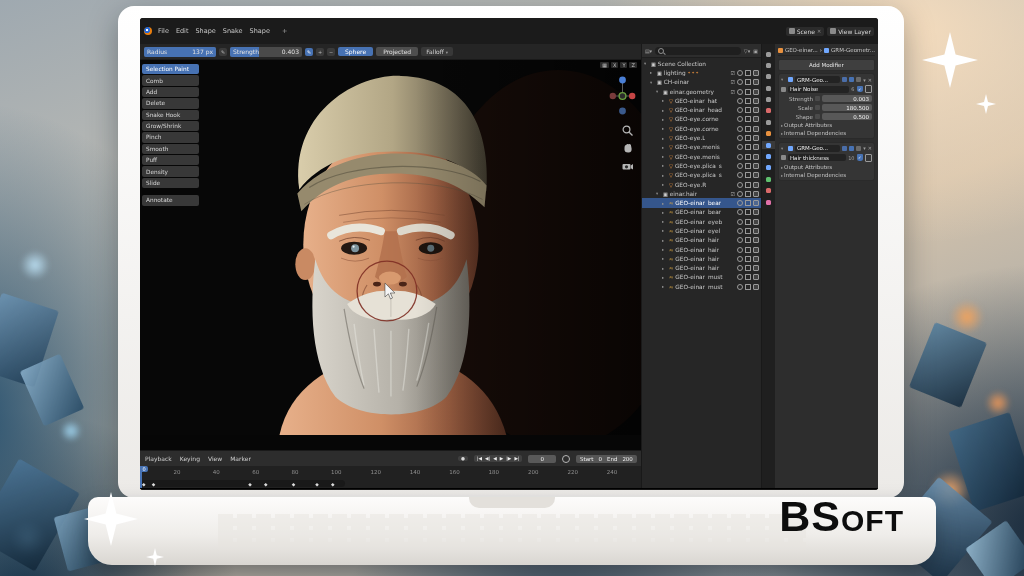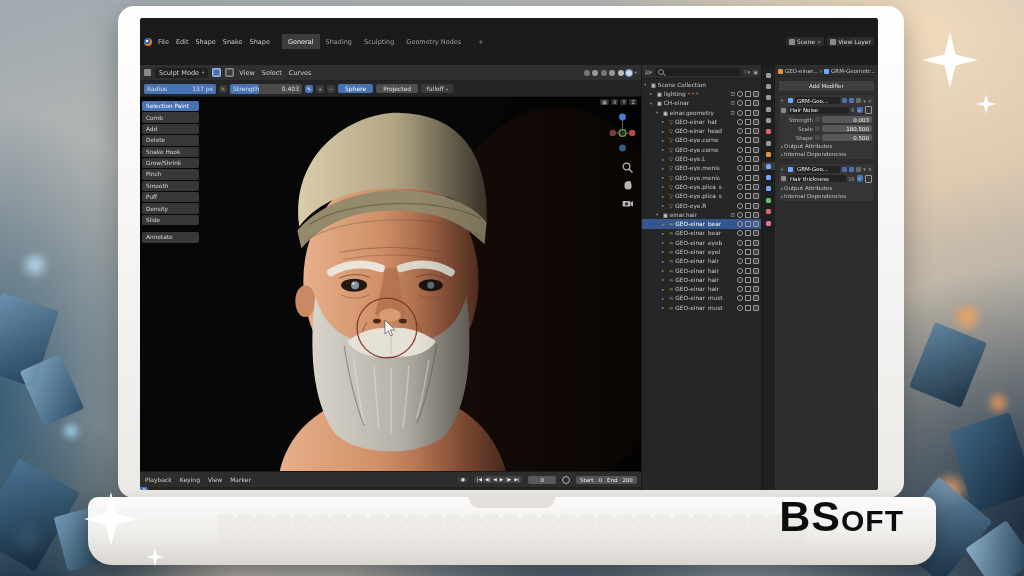--- a/index.html
+++ b/index.html
@@ -29,22 +29,22 @@
   .lap-notch{position:absolute;left:50%;transform:translateX(-50%);top:0;width:86px;height:11px;
     background:#e3e0db;border-radius:0 0 10px 10px}
   .keys{position:absolute;left:130px;right:130px;top:17px;height:36px;opacity:.45;
     background:repeating-linear-gradient(90deg,#e7e4df 0 15px,transparent 15px 19px),
                repeating-linear-gradient(0deg,#e7e4df 0 8px,transparent 8px 12px)}
   .brand{position:absolute;right:120px;top:492px;z-index:7;color:#0d0d0d;white-space:nowrap;
     font-family:"Liberation Sans",sans-serif;font-weight:900;letter-spacing:1px;
     display:flex;align-items:baseline}
   .brand .big{font-size:43px}.brand .sm{font-size:30px}
   
-  .topbar{height:15px;background:#1b1b1b;display:flex;align-items:center;gap:5px;
-    padding:16px 4px;font-size:6.5px;color:#c8c8c8}
+  .topbar{height:26px;background:#1b1b1b;display:flex;align-items:center;gap:5px;
+    padding:0 4px;font-size:6.5px;color:#c8c8c8}
   .logo{width:8px;height:8px;border-radius:50%;flex:0 0 auto;
     background:radial-gradient(circle at 40% 38%,#ffffff 0 16%,#2a6bd4 17% 44%,#e87d0d 45%)}
   .mmenu{padding:0 1px}
   .wstabs{display:flex;margin-left:6px;align-self:stretch;align-items:stretch}
   .wtab{padding:0 6px;display:flex;align-items:center;color:#9e9e9e}
   .wtab.act{background:#3c3c3c;color:#f0f0f0}
   .tb-right{margin-left:auto;display:flex;gap:3px;align-items:center}
   .fld{display:flex;align-items:center;background:#2b2b2b;border-radius:2px;
     padding:1px 3px;gap:2px;font-size:6px;color:#d8d8d8}
   .fld .sic{width:6px;height:6px;background:#8a8a8a;border-radius:1px}
@@ -206,66 +206,37 @@
 
     <div class="topbar">
       <span class="logo"></span>
       <span id="mainMenus" style="display:flex;gap:5px">
           <span class="mmenu">File</span>
           <span class="mmenu">Edit</span>
           <span class="mmenu">Shape</span>
           <span class="mmenu">Snake</span>
           <span class="mmenu">Shape</span>
         </span>
-      <span class="wstabs" id="wsTabs">
-          <span class="wtab act">General</span>
-          <span class="wtab">Shading</span>
-          <span class="wtab">Sculpting</span>
-          <span class="wtab">Geometry Nodes</span>
-        </span>
       <span class="wtab">+</span>
       <span class="tb-right">
         <span class="fld">
           <i class="sic"></i>
           <span>Scene</span>
           <span class="fx">✕</span>
         </span>
         <span class="fld">
           <i class="sic"></i>
           <span>View Layer</span>
         </span>
       </span>
     </div>
 
     <div class="main">
 
       <div class="left">
-        <div class="vhead">
-          <i class="edic"></i>
-          <span class="mode">
-            <span>Sculpt Mode</span>
-            <span class="caret">▾</span>
-          </span>
-          <i class="tglb"></i>
-          <i class="tglg"></i>
-          <span id="vpMenus" style="display:flex;gap:5px">
-              <span class="mmenu">View</span>
-              <span class="mmenu">Select</span>
-              <span class="mmenu">Curves</span>
-            </span>
-          <span class="vh-right">
-            <i class="sph s1"></i>
-            <i class="sph s2"></i>
-            <i class="sph s1"></i>
-            <i class="sph s2"></i>
-            <i class="sph s3"></i>
-            <i class="sph s4"></i>
-            <span class="caret">▾</span>
-          </span>
-        </div>
 
         <div class="tools">
           <span class="slider">
             <span class="fill" style="width:100%"></span>
             <span>Radius</span>
             <span>137 px</span>
           </span>
           <i class="mini">✎</i>
           <span class="slider">
             <span class="fill" style="width:40%"></span>

